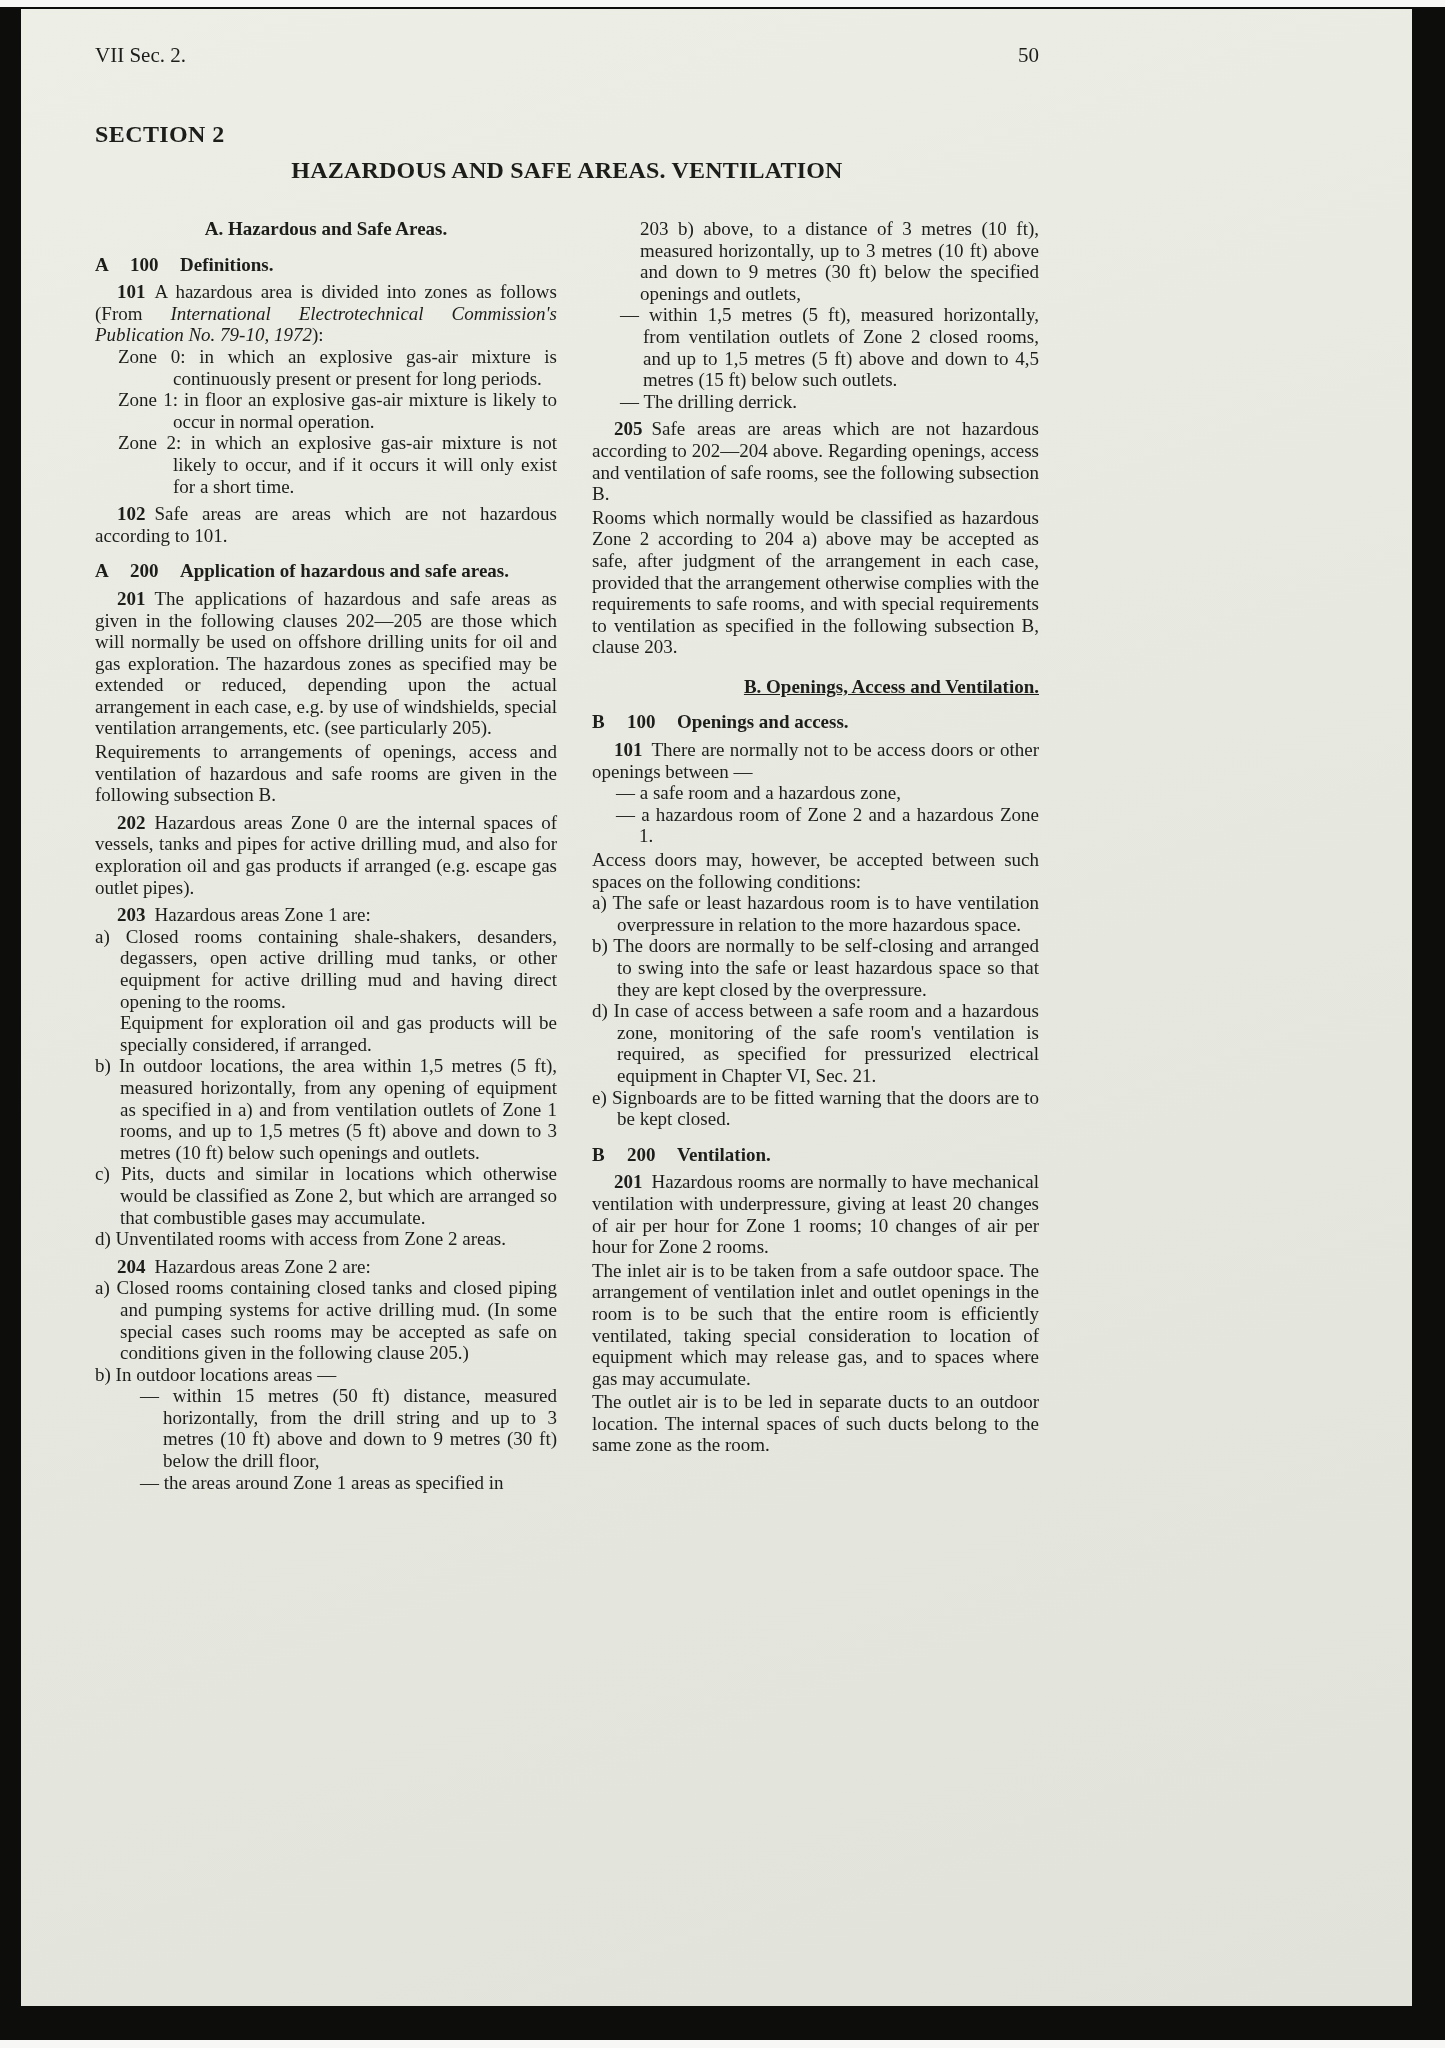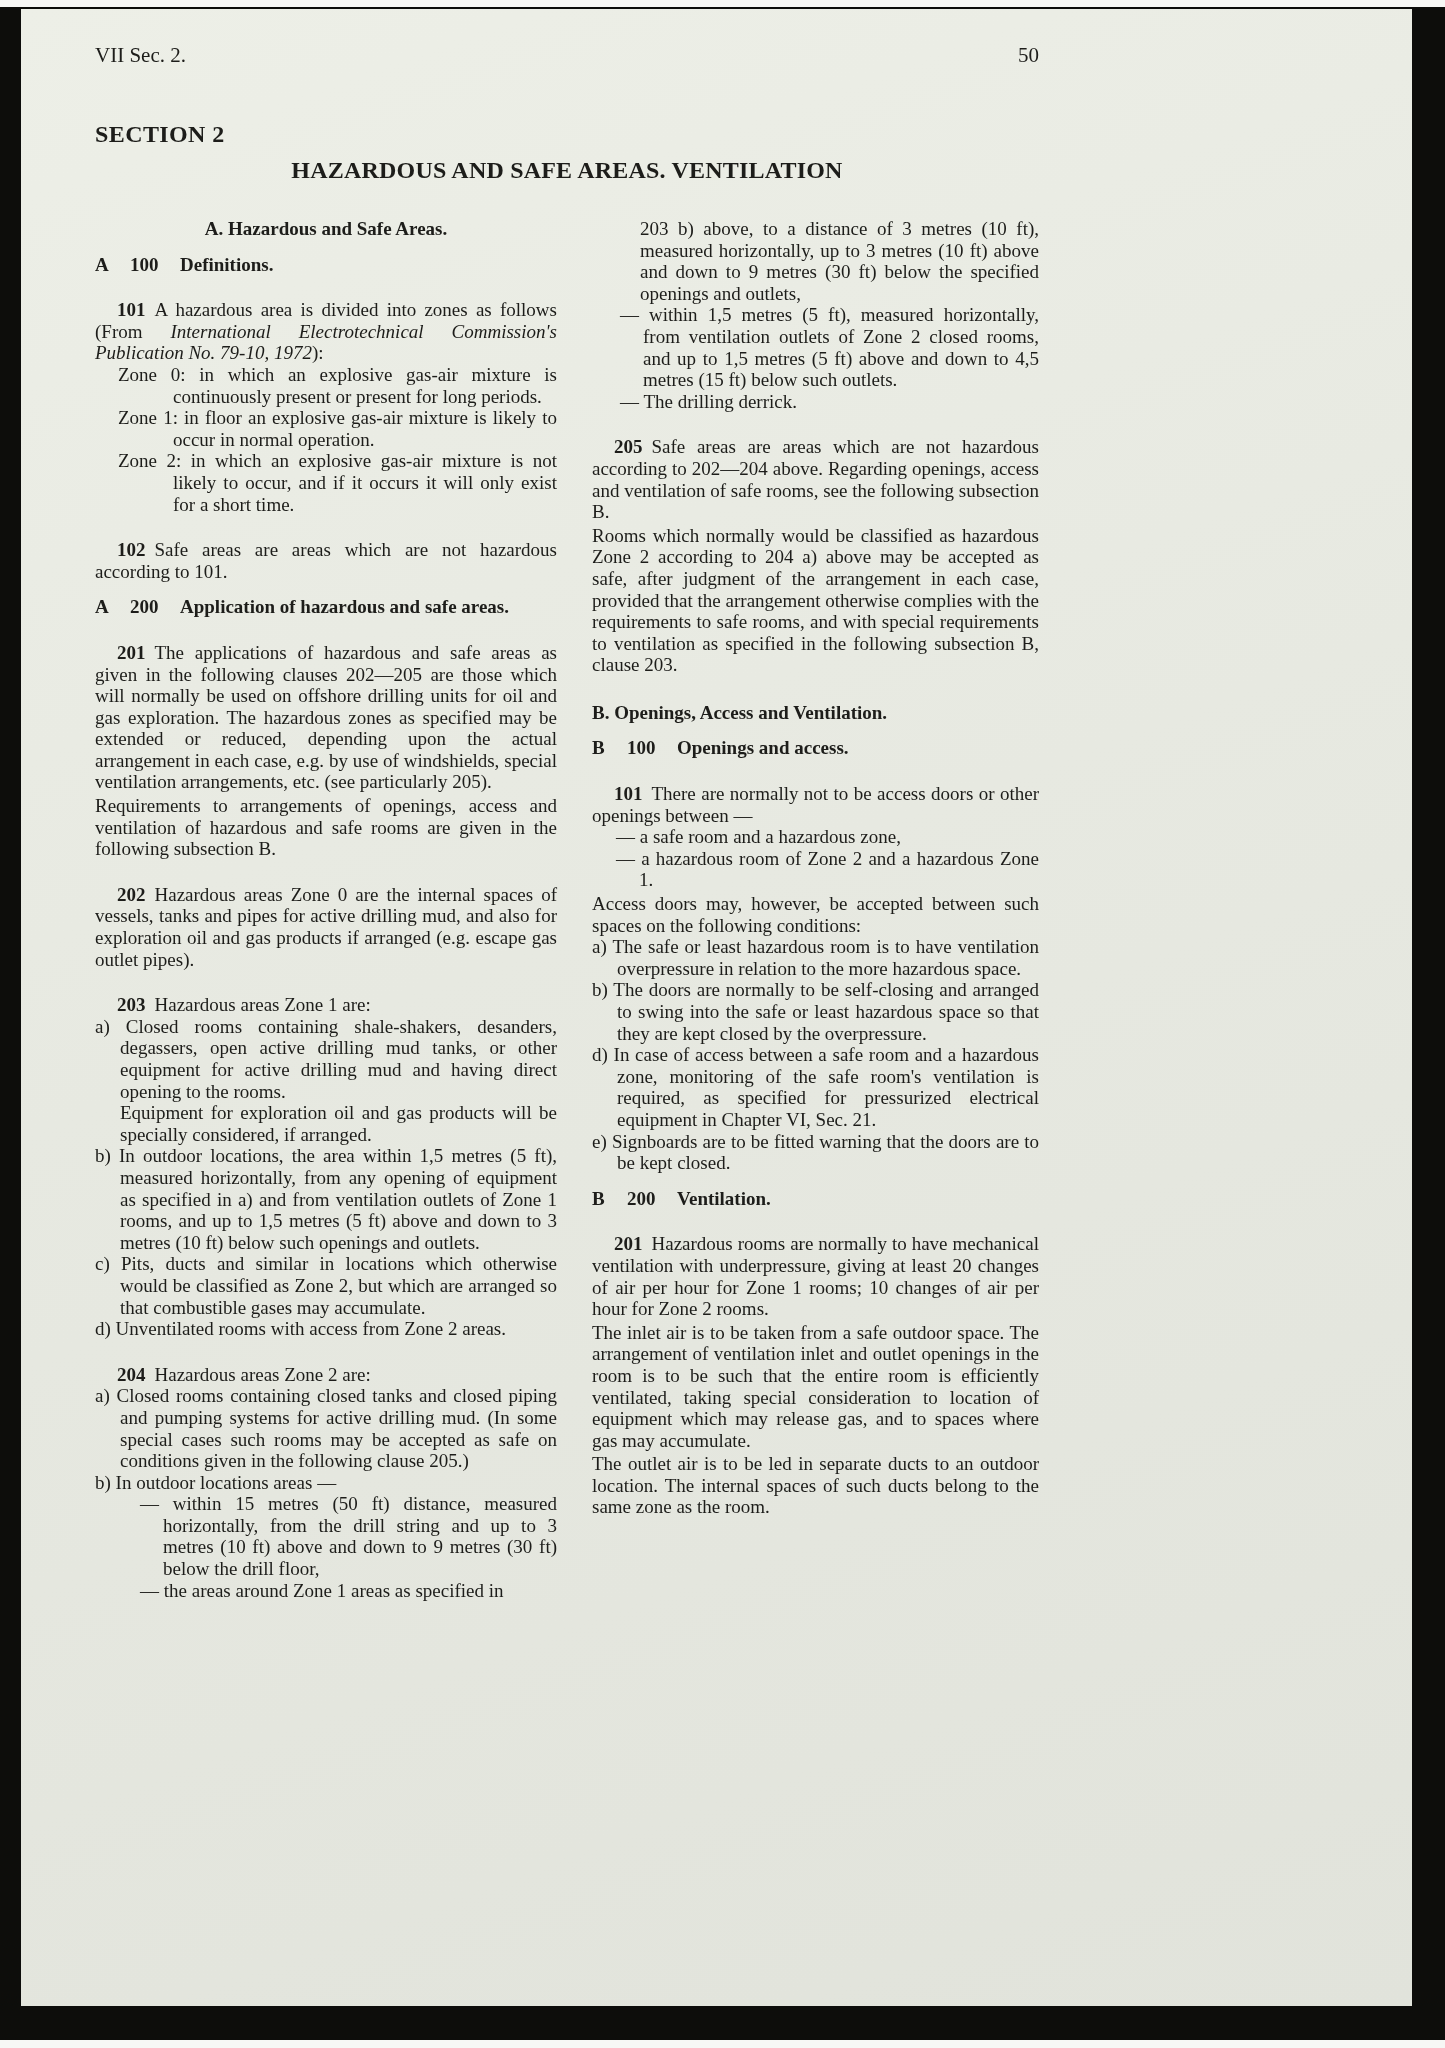--- a/index.html
+++ b/index.html
@@ -21,23 +21,23 @@
 
   .title1{margin-top:52px;font-weight:700;font-size:24px;letter-spacing:.4px;}
   .title2{margin-top:9px;text-align:center;font-weight:700;font-size:24px;letter-spacing:.2px;}
 
   .cols{display:flex;margin-top:34px;}
   .colL{width:462px;margin-right:35px;flex:none;}
   .colR{width:447px;flex:none;}
 
   .col p{margin:0;font-size:19px;line-height:21.6px;text-align:justify;}
   .col p.subhead{font-weight:700;text-align:center;margin:0 0 13px 0;}
-  .col p.bhead{font-weight:700;text-align:left;margin:26px 0 13px 0;}
+  .col p.bhead{font-weight:700;text-align:right;margin:18px 0 13px 0;text-decoration:underline;}
   .col p.clause{font-weight:700;text-align:left;margin:14px 0 6px 0;}
-  .col p.np{margin-top:24px;text-indent:22px;}
+  .col p.np{margin-top:6px;text-indent:22px;}
   .col p.flush{margin-top:2px;}
   .col p.cont{padding-left:48px;}
   .col p.zone{padding-left:78px;text-indent:-55px;}
   .col p.li{padding-left:25px;text-indent:-25px;}
   .col p.licont{padding-left:25px;}
   .col p.dashL{padding-left:68px;text-indent:-23px;}
   .col p.dashR{padding-left:51px;text-indent:-23px;}
   .col p.dashS{padding-left:47px;text-indent:-23px;}
 
   .pn{font-weight:700;padding-right:9px;}

